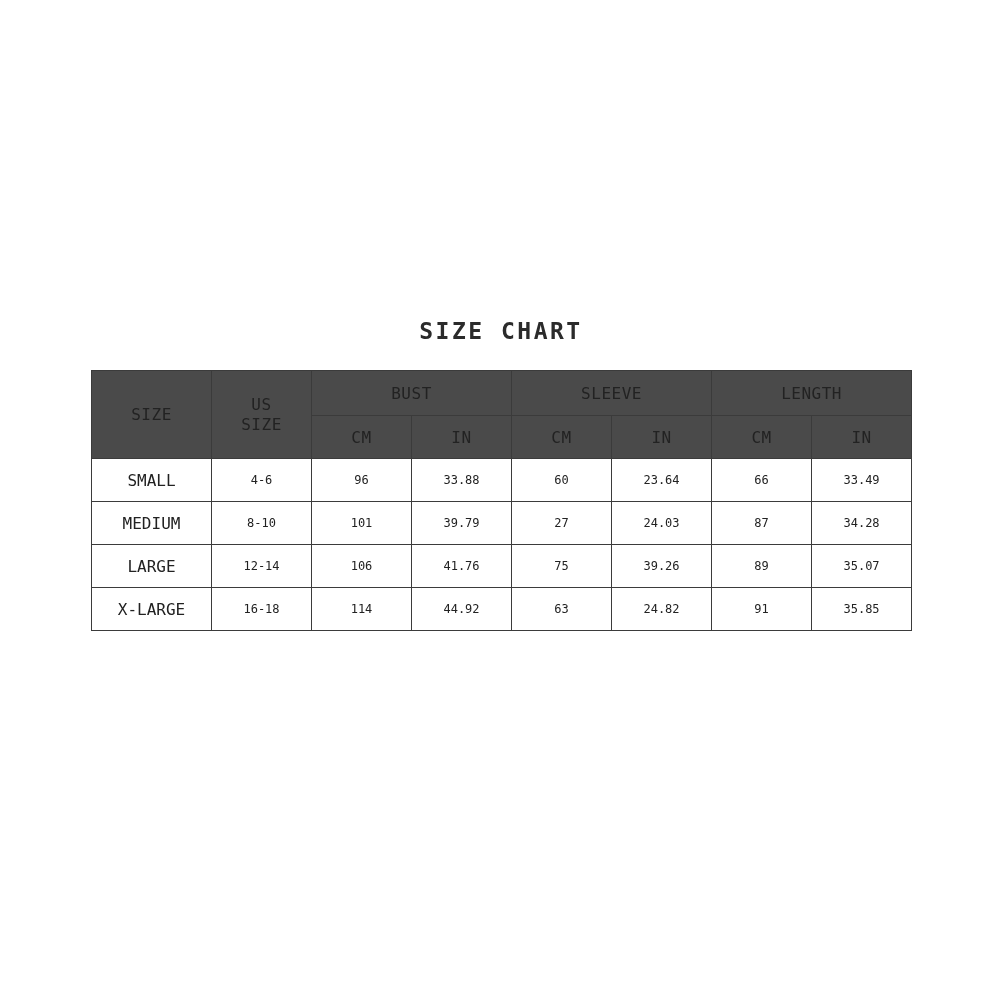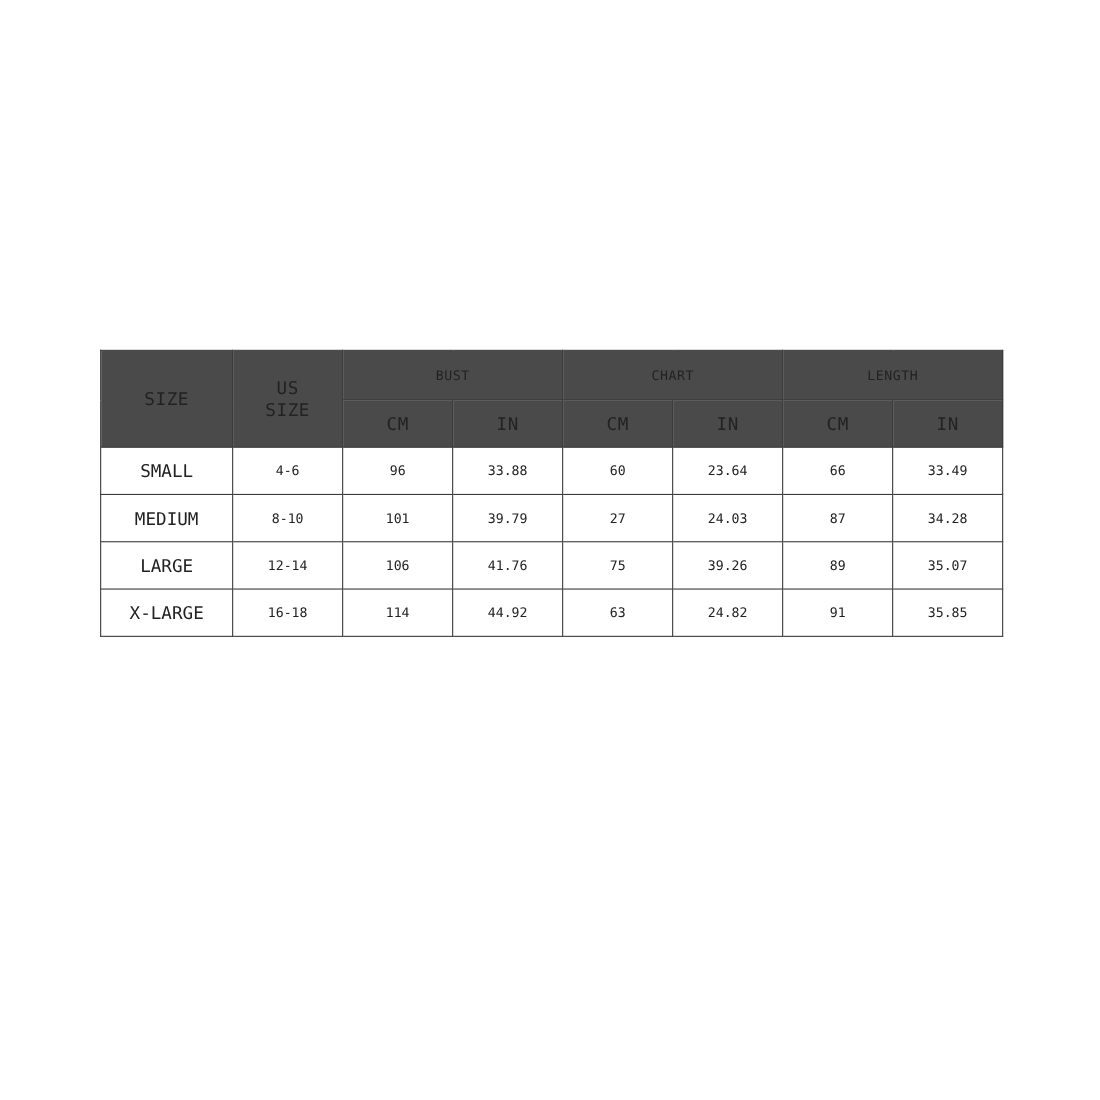--- a/index.html
+++ b/index.html
@@ -44,21 +44,21 @@
     text-align: center;
     vertical-align: middle;
     font-weight: 400;
     color: #222222;
     font-family: "DejaVu Sans Mono", monospace;
   }
   thead th {
     background: #4a4a4a;
     color: #ffffff;
     border-color: #8a8a8a;
-    font-size: 12px;
+    font-size: 16px;
     letter-spacing: 0.5px;
   }
   thead th.group-head {
     height: 42px;
   }
   thead th.sub-head {
     height: 40px;
     font-size: 16px;
   }
   thead th.tall {
@@ -77,41 +77,42 @@
   .col-size { width: 120px; }
   .col-us { width: 100px; }
   .col-num { width: 100px; }
 </style>
 </head>
 <body>
 
 <div class="page">
   <div class="chart-wrap">
 
+    <div class="chart-title">SIZE CHART</div>
 
     <table class="size-chart">
       <colgroup>
         <col class="col-size">
         <col class="col-us">
         <col class="col-num">
         <col class="col-num">
         <col class="col-num">
         <col class="col-num">
         <col class="col-num">
         <col class="col-num">
       </colgroup>
       <thead>
         <tr>
           <th class="tall" rowspan="2">SIZE</th>
           <th class="tall" rowspan="2">
             <div>US</div>
             <div>SIZE</div>
           </th>
           <th class="group-head" colspan="2">BUST</th>
-          <th class="group-head" colspan="2">CHART</th>
+          <th class="group-head" colspan="2">SLEEVE</th>
           <th class="group-head" colspan="2">LENGTH</th>
         </tr>
         <tr>
           <th class="sub-head">CM</th>
           <th class="sub-head">IN</th>
           <th class="sub-head">CM</th>
           <th class="sub-head">IN</th>
           <th class="sub-head">CM</th>
           <th class="sub-head">IN</th>
         </tr>

